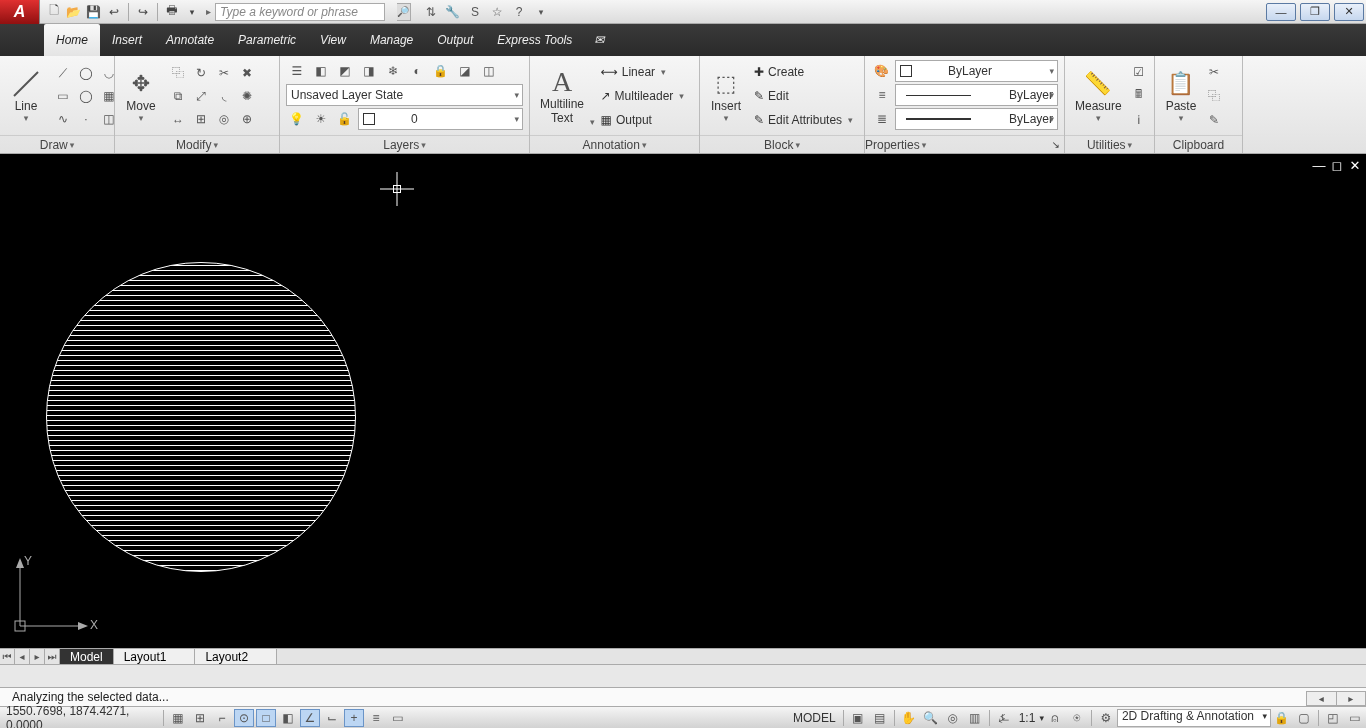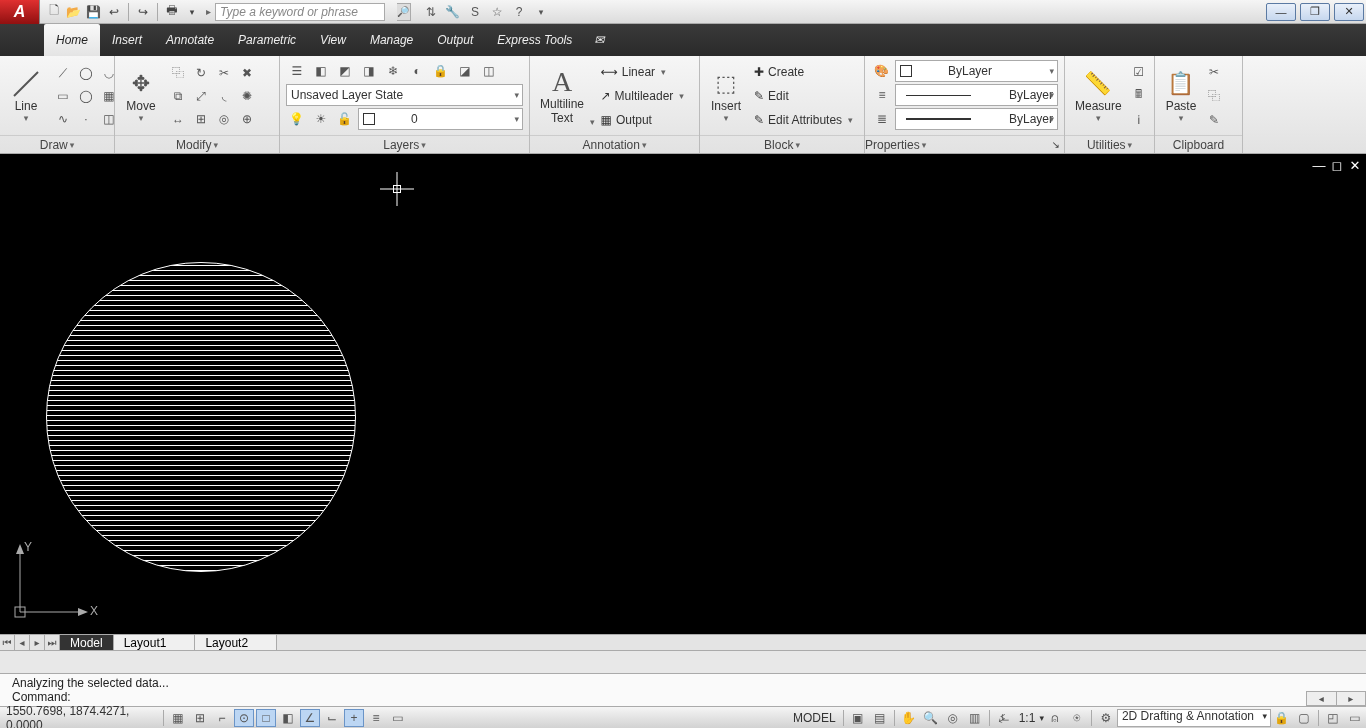--- a/index.html
+++ b/index.html
@@ -382,21 +382,20 @@
   <div class="nav">◂</div>
   <div class="nav">▸</div>
   <div class="nav">⏭</div>
   <div class="ltab active">Model</div>
   <div class="ltab slant">Layout1</div>
   <div class="ltab slant">Layout2</div>
 </div>
 
 <div class="cmdarea">
   <div class="line">Analyzing the selected data...</div>
-  <div class="line">Command:</div>
   <div class="cmd-scroll">
       <span>◂</span>
       <span>▸</span>
     </div>
 </div>
 
 <div class="statusbar">
   <div class="coords">1550.7698, 1874.4271, 0.0000</div>
   <div class="sb-sep"></div>
   <div class="sb-btn">▦</div>

